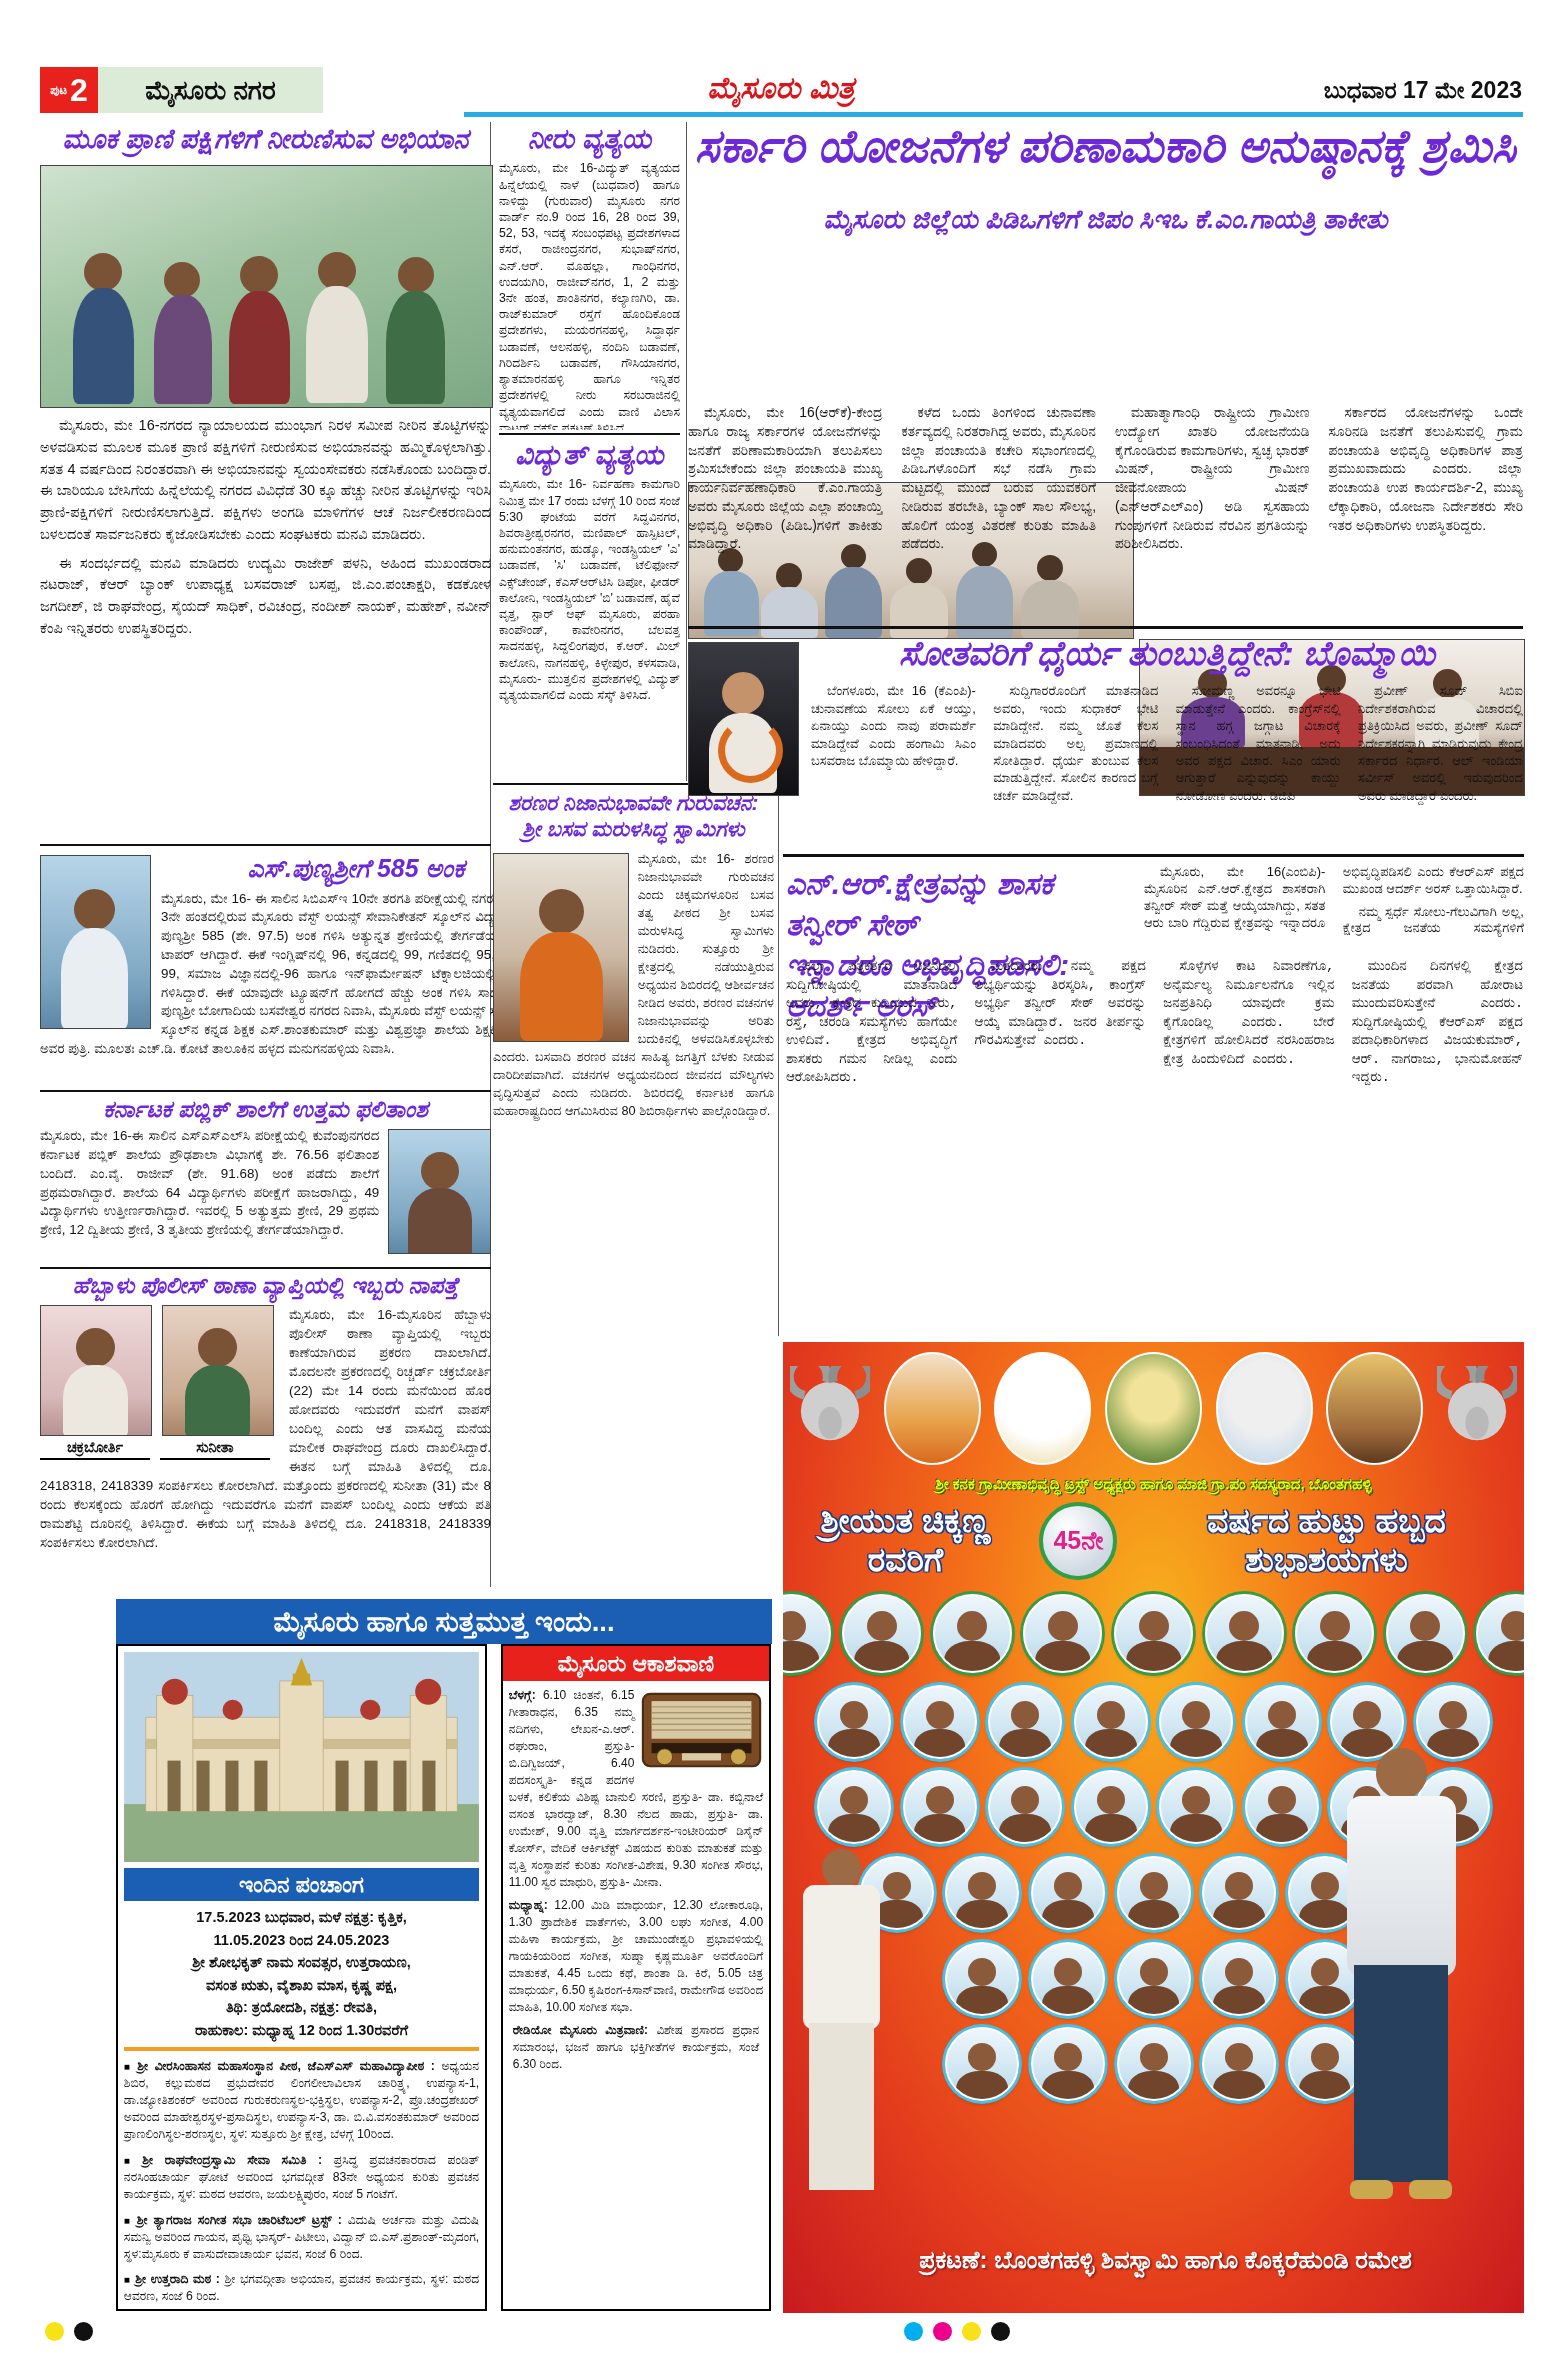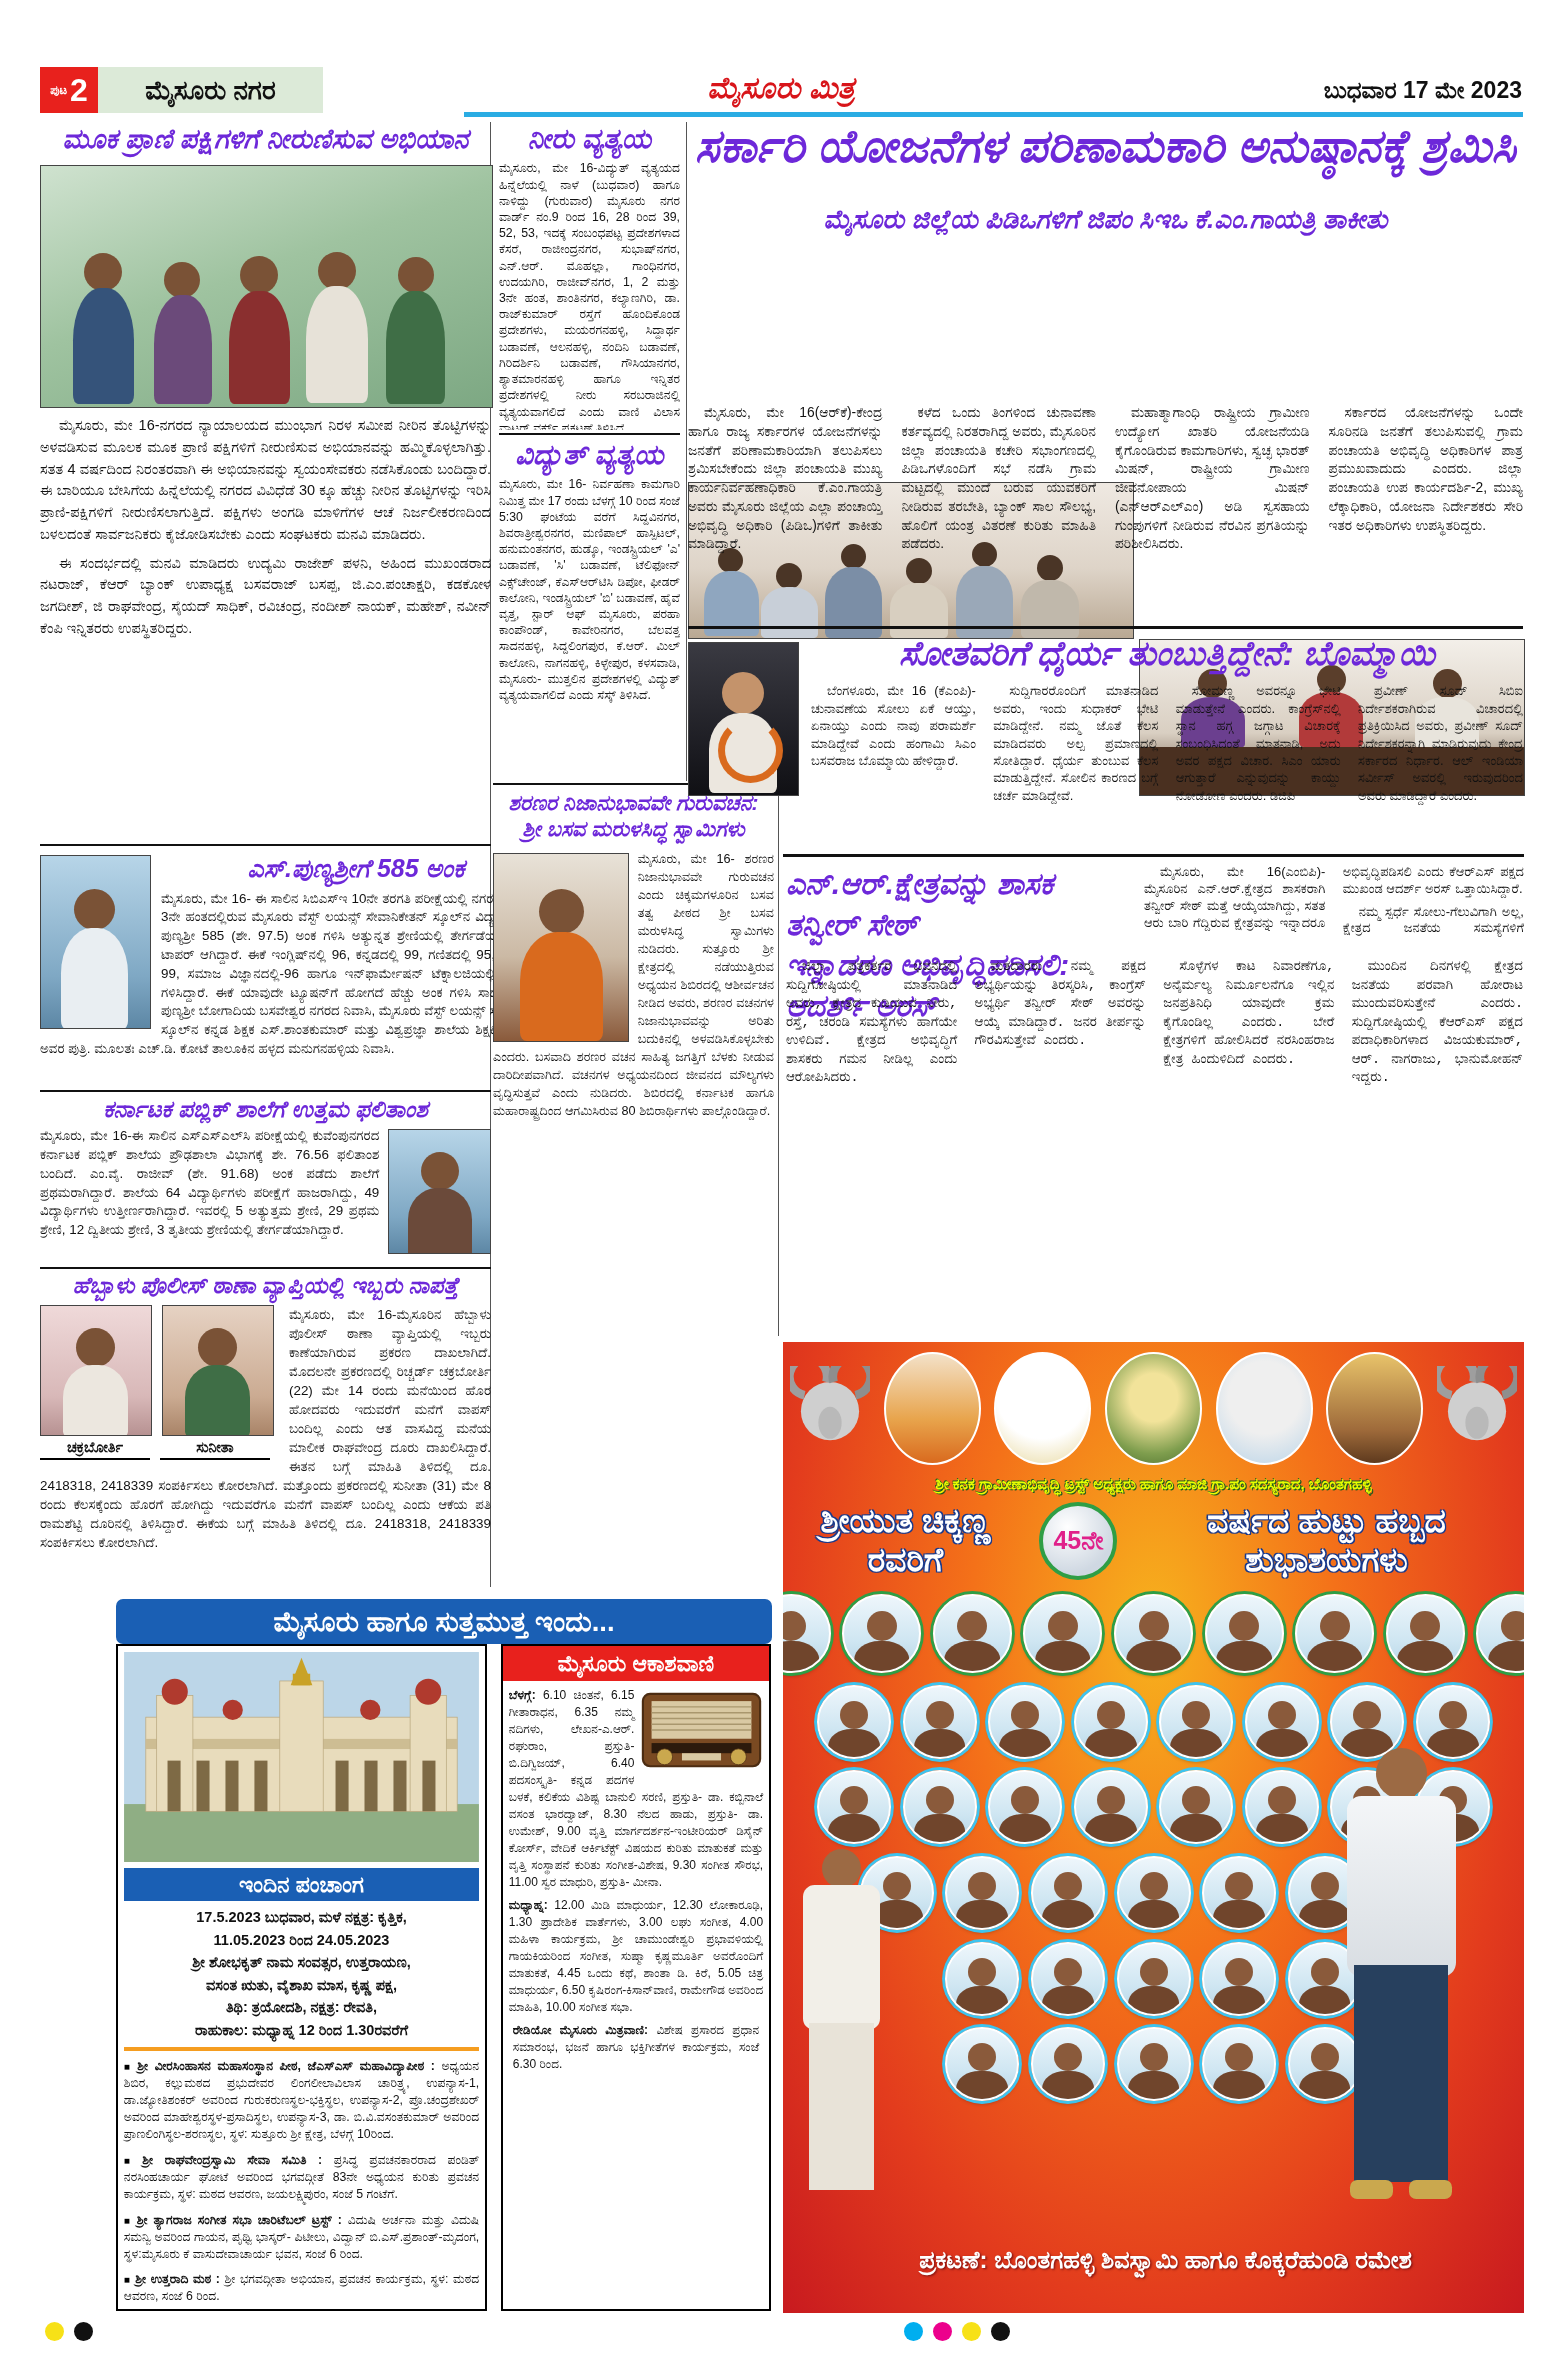--- a/index.html
+++ b/index.html
@@ -138,21 +138,21 @@
         <div class="ctr bold" style="width:110px;font-size:14.5px;border-bottom:2.2px solid #000;padding-bottom:2.2px;">
           <span>ಸುನೀತಾ</span>
         </div>
       </div>
     </div>
     <div class="jt" style="font-size:13.4px;line-height:1.42;">
       <span>ಮೈಸೂರು, ಮೇ 16-ಮೈಸೂರಿನ ಹೆಬ್ಬಾಳು ಪೊಲೀಸ್ ಠಾಣಾ ವ್ಯಾಪ್ತಿಯಲ್ಲಿ ಇಬ್ಬರು ಕಾಣೆಯಾಗಿರುವ ಪ್ರಕರಣ ದಾಖಲಾಗಿದೆ. ಮೊದಲನೇ ಪ್ರಕರಣದಲ್ಲಿ ರಿಚ್ಚರ್ಡ್ ಚಕ್ರಬೋರ್ತಿ (22) ಮೇ 14 ರಂದು ಮನೆಯಿಂದ ಹೊರ ಹೋದವರು ಇದುವರೆಗೆ ಮನೆಗೆ ವಾಪಸ್ ಬಂದಿಲ್ಲ ಎಂದು ಆತ ವಾಸವಿದ್ದ ಮನೆಯ ಮಾಲೀಕ ರಾಘವೇಂದ್ರ ದೂರು ದಾಖಲಿಸಿದ್ದಾರೆ. ಈತನ ಬಗ್ಗೆ ಮಾಹಿತಿ ತಿಳಿದಲ್ಲಿ ದೂ. 2418318, 2418339 ಸಂಪರ್ಕಿಸಲು ಕೋರಲಾಗಿದೆ. ಮತ್ತೊಂದು ಪ್ರಕರಣದಲ್ಲಿ ಸುನೀತಾ (31) ಮೇ 8 ರಂದು ಕೆಲಸಕ್ಕೆಂದು ಹೊರಗೆ ಹೋಗಿದ್ದು ಇದುವರೆಗೂ ಮನೆಗೆ ವಾಪಸ್ ಬಂದಿಲ್ಲ ಎಂದು ಆಕೆಯ ಪತಿ ರಾಮಶೆಟ್ಟಿ ದೂರಿನಲ್ಲಿ ತಿಳಿಸಿದ್ದಾರೆ. ಈಕೆಯ ಬಗ್ಗೆ ಮಾಹಿತಿ ತಿಳಿದಲ್ಲಿ ದೂ. 2418318, 2418339 ಸಂಪರ್ಕಿಸಲು ಕೋರಲಾಗಿದೆ.</span>
     </div>
   </div>
 
-  <div class="abs ctr banner-blue" style="left:116px;top:1599px;width:656px;height:45px;font-size:27.5px;line-height:45px;border-radius:7px;">
+  <div class="abs ctr banner-blue" style="left:116px;top:1599px;width:656px;height:45px;font-size:27.5px;line-height:45px;">
     <span>ಮೈಸೂರು ಹಾಗೂ ಸುತ್ತಮುತ್ತ ಇಂದು...</span>
   </div>
 
   <div class="abs" style="left:116px;top:1644px;width:371px;height:667px;border:2.2px solid #000;box-sizing:border-box;padding:5.8px;overflow:hidden;">
     <svg width="355" height="210" viewBox="0 0 490 290" style="display:block;">
       <rect x="0" y="0" width="490" height="290" fill="#bcd6e8"></rect>
       <rect x="0" y="210" width="490" height="80" fill="#8fae84"></rect>
       <rect x="30" y="90" width="430" height="130" fill="#e8dcbc" stroke="#b9a87e"></rect>
       <rect x="30" y="120" width="430" height="14" fill="#cdbd93"></rect>
       <g fill="#e8dcbc" stroke="#b9a87e">

